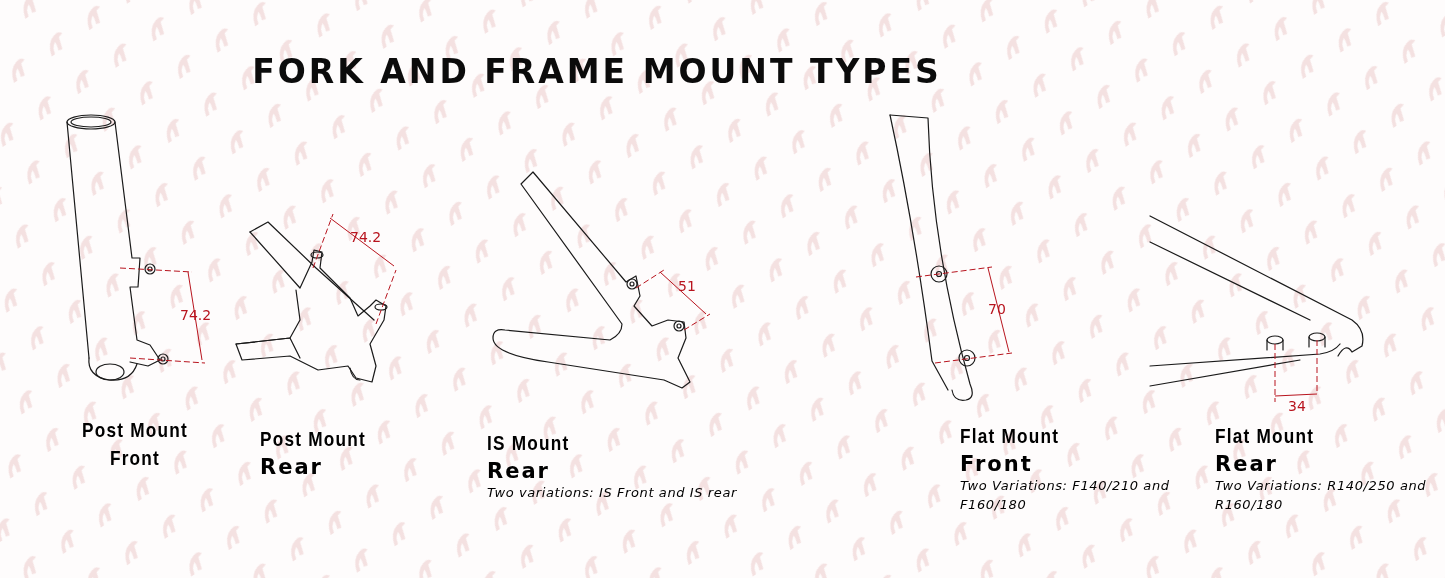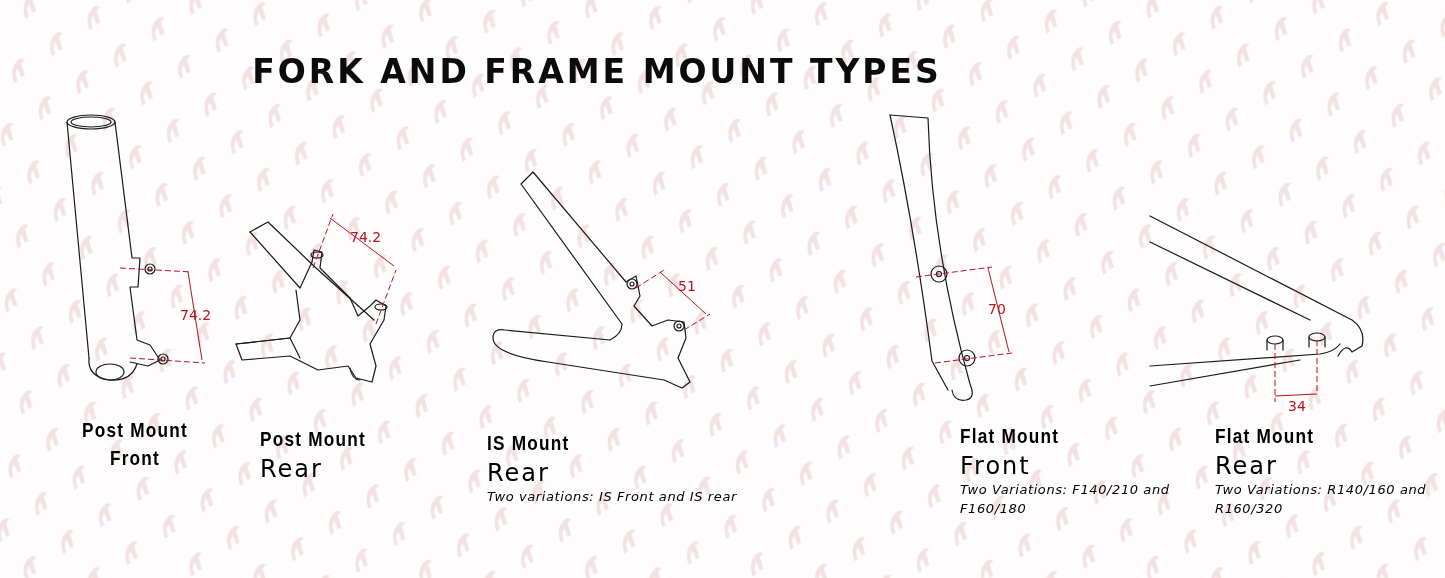--- a/index.html
+++ b/index.html
@@ -11,21 +11,21 @@
     }
     .bg-pattern { position: absolute; inset: 0; z-index: 0; }
     .title {
       position: absolute; left: 0; width: 1194px; top: 52px; text-align: center;
       font-family: "DejaVu Sans", sans-serif; font-weight: bold; font-size: 33px;
       letter-spacing: 3px; color: #0b0b0b; z-index: 2;
     }
     .drawings { position: absolute; inset: 0; z-index: 1; }
     .label { position: absolute; z-index: 2; color: #000000; }
     .label .l1 { font-family: "Liberation Sans", sans-serif; font-size: 21px; letter-spacing: 1.5px; transform: scaleX(0.82); transform-origin: left center; display: block; font-weight: bold; white-space: nowrap; }
-    .label .l2 { font-family: "DejaVu Sans", sans-serif; font-size: 24px; letter-spacing: 2px; display: block; white-space: nowrap; margin-top: 4px; }
+    .label .l2 { font-family: "DejaVu Sans", sans-serif; font-size: 21px; letter-spacing: 2px; display: block; white-space: nowrap; margin-top: 4px; font-weight: bold; }
     .label .l3 { font-family: "DejaVu Sans", sans-serif; font-size: 13px; letter-spacing: 0.6px; display: block; line-height: 19px; max-width: 220px; font-style: italic; }
     .label.center { text-align: center; }
     .label.center .l1, .label.center .l2 { transform-origin: center center; }
     .dim-text { font-family: "DejaVu Sans", sans-serif; font-size: 14px; fill: #b8141e; }
   </style>
 </head>
 <body>
 
 <svg class="bg-pattern" width="1445" height="578">
   <defs>
@@ -135,14 +135,14 @@
 
 <div class="label" style="left:960px; top:424px;">
   <span class="l1">Flat Mount</span>
   <span class="l2">Front</span>
   <span class="l3" style="max-width:215px;">Two Variations: F140/210 and F160/180</span>
 </div>
 
 <div class="label" style="left:1215px; top:424px;">
   <span class="l1">Flat Mount</span>
   <span class="l2">Rear</span>
-  <span class="l3" style="max-width:215px;">Two Variations: R140/160 and R160/320</span>
+  <span class="l3" style="max-width:215px;">Two Variations: R140/250 and R160/180</span>
 </div>
 
 </body></html>

